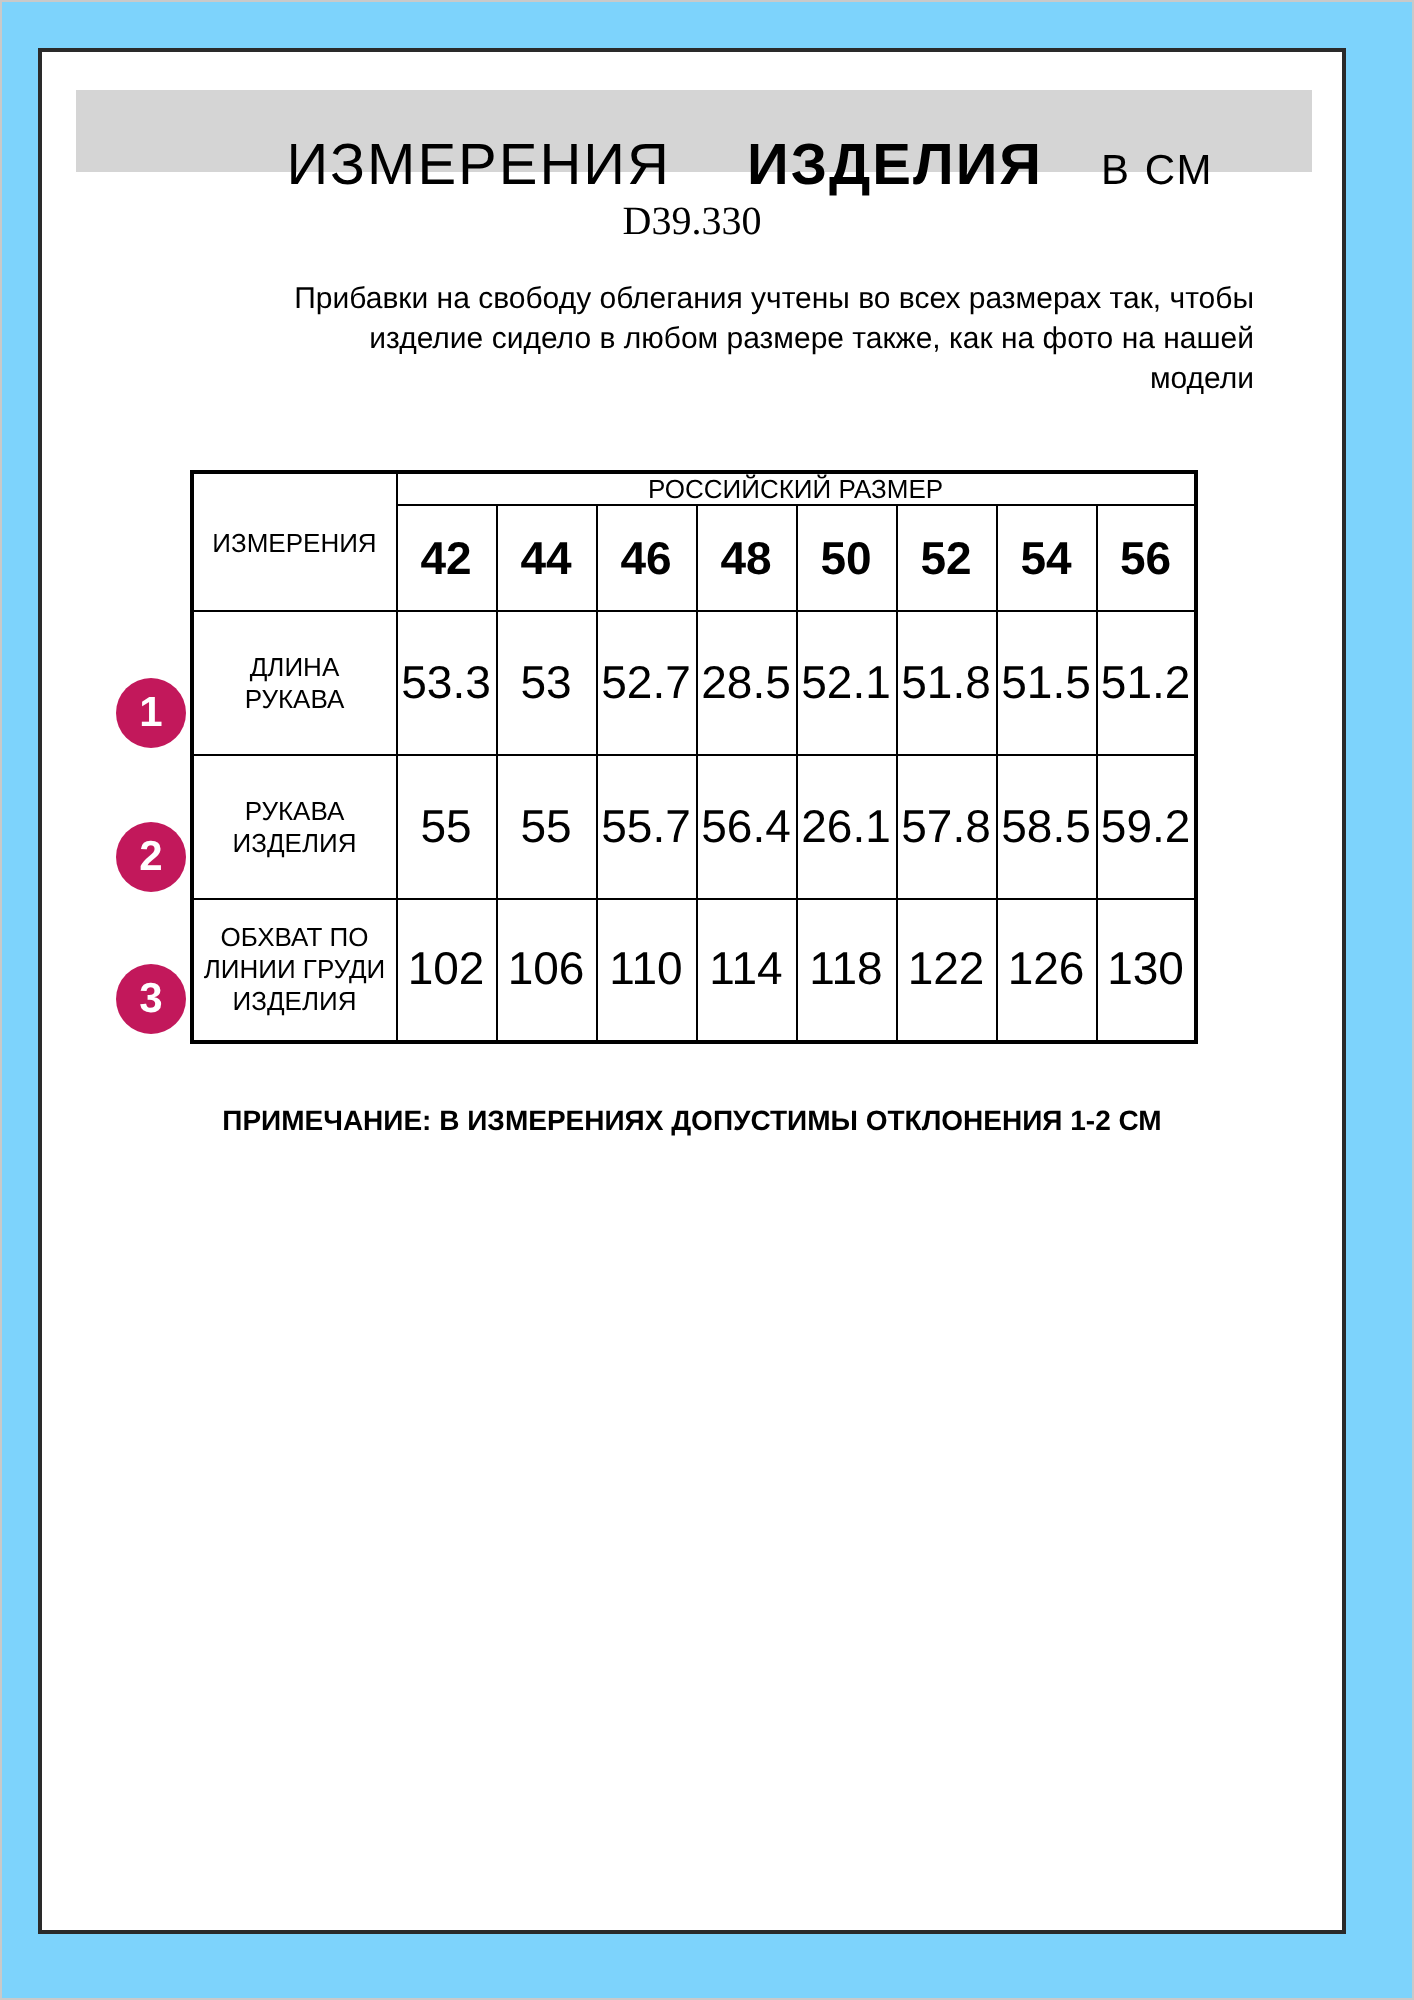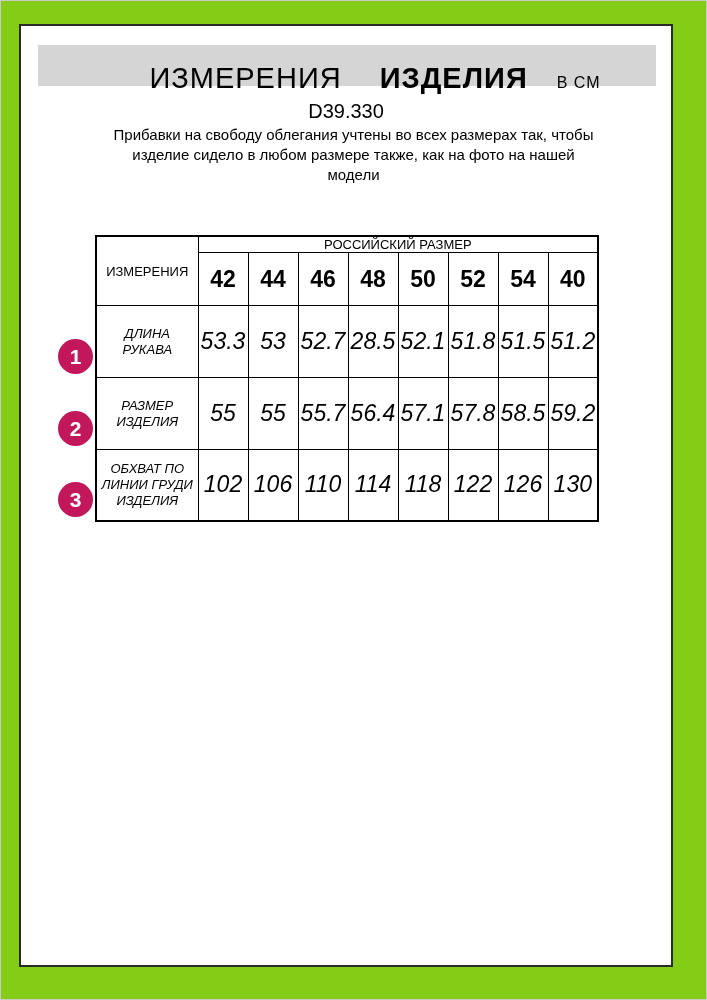--- a/index.html
+++ b/index.html
@@ -7,21 +7,21 @@
   body {
     font-family: "Liberation Sans", sans-serif;
     color: #000;
     width: 707px;
     height: 1000px;
   }
   .stage {
     position: relative;
     width: 707px;
     height: 1000px;
-    background: #84cc16;
+    background: #7dd3fc;
     outline: 1px solid #c9c9c9;
     outline-offset: -1px;
     overflow: hidden;
   }
   .sheet-frame {
     position: absolute;
     left: 19px; top: 24px;
     width: 654px; height: 943px;
     border: 2px solid #2a2a2a;
     background: #fff;
@@ -42,39 +42,40 @@
     letter-spacing: 1px;
     line-height: 41px;
   }
   .title-emphasis {
     font-size: 29px;
     font-weight: 700;
     letter-spacing: 1px;
     margin-left: 38px;
   }
   .title-unit {
-    font-size: 16px;
+    font-size: 21px;
     font-weight: 400;
     letter-spacing: 1px;
     margin-left: 29px;
     margin-top: 29px;
   }
   .product-code {
     position: absolute;
     left: 19px; top: 100px;
     width: 654px;
     text-align: center;
     font-size: 20px;
     font-weight: 400;
+    font-family: Liberation Serif, serif;
   }
   .product-description {
     position: absolute;
-    left: 80px; top: 125px;
+    left: 80px; top: 140px;
     width: 547px;
-    text-align: center;
+    text-align: right;
     font-size: 15px;
     line-height: 20px;
     white-space: pre-line;
   }
   table.size-table {
     position: absolute;
     left: 95px; top: 235px;
     border-collapse: collapse;
     table-layout: fixed;
     width: 502px;
@@ -84,21 +85,21 @@
     border: 1px solid #000;
     text-align: center;
     vertical-align: middle;
     overflow: hidden;
   }
   td.corner-cell { font-size: 13px; }
   tr.group-row { height: 16px; }
   td.group-cell { font-size: 13px; height: 16px; padding: 0; }
   tr.sizes-row { height: 53px; }
   td.size-cell { font-size: 23px; font-weight: 700; }
-  tr.data-row { height: 72px; font-style: italic; }
+  tr.data-row { height: 72px; }
   tr.data-row.last { height: 71px; }
   td.row-label { font-size: 13px; white-space: pre-line; line-height: 16px; padding: 2px; }
   td.value-cell { font-size: 23px; }
   .badge {
     position: absolute;
     left: 58px;
     width: 35px; height: 35px;
     border-radius: 50%;
     background: var(--badge, #c2185b);
     color: #fff;
@@ -157,41 +158,41 @@
         <td class="group-cell" colspan="8">РОССИЙСКИЙ РАЗМЕР</td>
       </tr>
       <tr class="sizes-row">
         <td class="size-cell">42</td>
         <td class="size-cell">44</td>
         <td class="size-cell">46</td>
         <td class="size-cell">48</td>
         <td class="size-cell">50</td>
         <td class="size-cell">52</td>
         <td class="size-cell">54</td>
-        <td class="size-cell">40</td>
+        <td class="size-cell">56</td>
       </tr>
       <tr class="data-row">
         <td class="row-label">ДЛИНА РУКАВА</td>
         <td class="value-cell">53.3</td>
         <td class="value-cell">53</td>
         <td class="value-cell">52.7</td>
         <td class="value-cell">28.5</td>
         <td class="value-cell">52.1</td>
         <td class="value-cell">51.8</td>
         <td class="value-cell">51.5</td>
         <td class="value-cell">51.2</td>
       </tr>
       <tr class="data-row">
-        <td class="row-label">РАЗМЕР
+        <td class="row-label">РУКАВА
 ИЗДЕЛИЯ</td>
         <td class="value-cell">55</td>
         <td class="value-cell">55</td>
         <td class="value-cell">55.7</td>
         <td class="value-cell">56.4</td>
-        <td class="value-cell">57.1</td>
+        <td class="value-cell">26.1</td>
         <td class="value-cell">57.8</td>
         <td class="value-cell">58.5</td>
         <td class="value-cell">59.2</td>
       </tr>
       <tr class="data-row last">
         <td class="row-label">ОБХВАТ ПО
 ЛИНИИ ГРУДИ
 ИЗДЕЛИЯ</td>
         <td class="value-cell">102</td>
         <td class="value-cell">106</td>
@@ -202,14 +203,15 @@
         <td class="value-cell">126</td>
         <td class="value-cell">130</td>
       </tr>
     </tbody>
   </table>
 
   <div class="badge badge-1">1</div>
   <div class="badge badge-2">2</div>
   <div class="badge badge-3">3</div>
 
+  <div class="footnote">ПРИМЕЧАНИЕ: В ИЗМЕРЕНИЯХ ДОПУСТИМЫ ОТКЛОНЕНИЯ 1-2 СМ</div>
 
 </div>
 
 </body></html>

